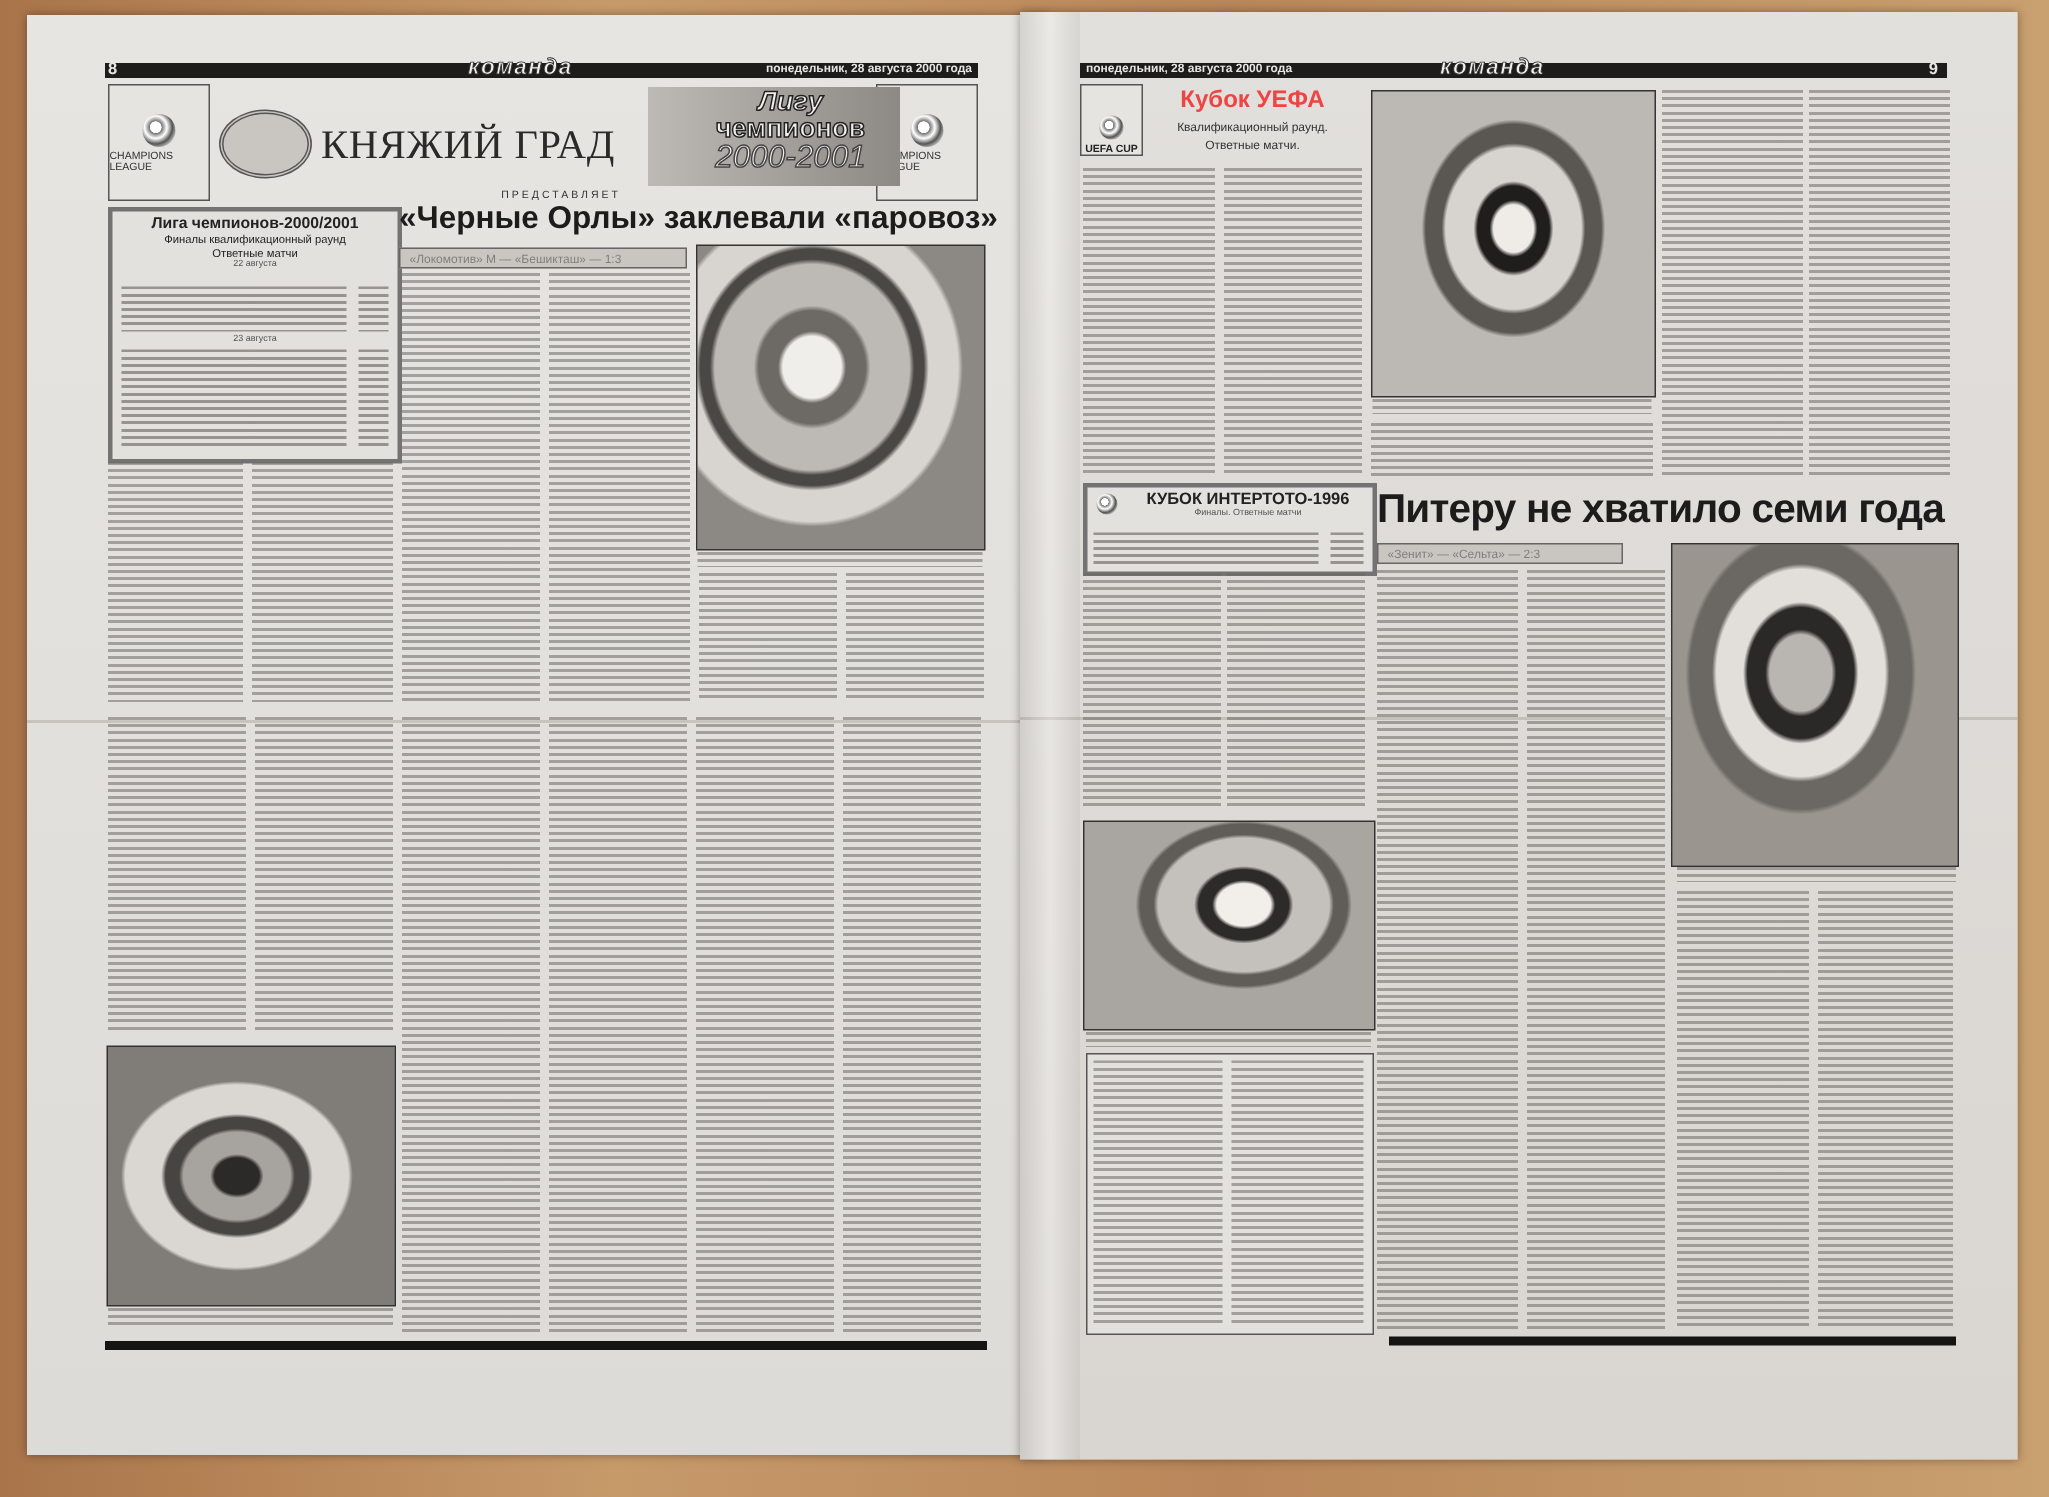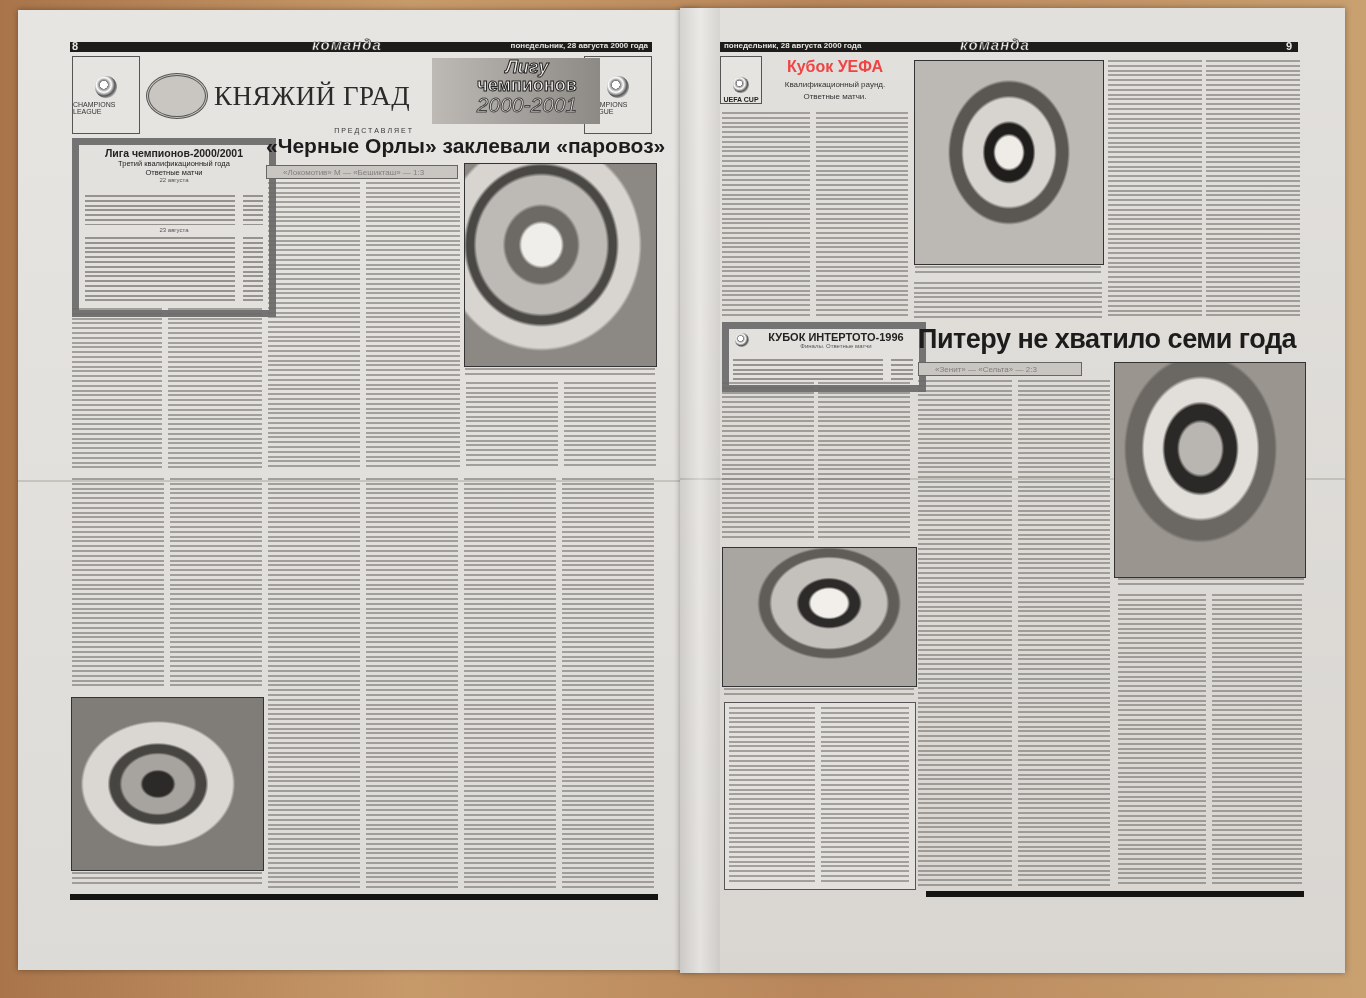--- a/index.html
+++ b/index.html
@@ -21,32 +21,32 @@
   .ball{width:22px;height:22px;border-radius:50%;background:radial-gradient(circle at 40% 40%,#fff 20%,#777 22%,#fff 40%,#555 60%,#ddd 80%);margin-bottom:3px;}
   .kg{position:absolute;display:flex;align-items:center;}
   .kg .crest{width:56px;height:40px;border-radius:50%;border:3px double #555;background:#c9c6c1;margin-right:6px;}
   .kg .name{font-family:"Liberation Serif",serif;font-size:27px;color:#2a2a2a;letter-spacing:0.5px;}
   .kg .sub{position:absolute;right:2px;bottom:-12px;font-size:7px;letter-spacing:2px;color:#333;}
   .ligu{position:absolute;background:linear-gradient(90deg,#bdbab6,#8d8a86);text-align:center;color:#222;padding-left:22px;}
   .ligu .l1{font-weight:bold;font-size:18px;font-style:italic;line-height:18px;color:#f1efeb;-webkit-text-stroke:1px #222;}
   .ligu .l2{font-weight:bold;font-size:18px;line-height:18px;color:#f1efeb;-webkit-text-stroke:1px #222;}
   .ligu .l3{font-size:21px;line-height:22px;font-style:italic;color:#f3f1ed;-webkit-text-stroke:1px #444;}
   .headline{position:absolute;font-weight:bold;color:#1c1c1c;white-space:nowrap;font-family:"Liberation Sans",sans-serif;transform-origin:left top;}
-  .scorebar{position:absolute;height:14px;background:#c9c6c2;border:1px solid #666;font-size:9px;color:#444;display:flex;align-items:center;padding-left:16px;box-sizing:border-box;}
+  .scorebar{position:absolute;height:14px;background:#c9c6c2;border:1px solid #666;font-size:9px;color:#444;display:flex;align-items:center;padding-left:6px;box-sizing:border-box;}
   .photo{position:absolute;border:1px solid #333;overflow:hidden;}
   .photo.p1{background:radial-gradient(ellipse at 40% 40%,#f0eeea 0 12%,#6d6a66 14% 22%,#bdbab5 24% 40%,#4a4845 42% 46%,#d8d5d0 48% 60%,#8c8984 62%),linear-gradient(#999,#ccc);}
   .photo.p2{background:radial-gradient(ellipse at 45% 50%,#2b2a28 0 10%,#a7a39e 12% 24%,#474542 26% 32%,#dad7d2 34% 50%,#807c77 52%),linear-gradient(#aaa,#777);}
   .photo.p3{background:radial-gradient(ellipse at 50% 45%,#efece8 0 10%,#1f1e1d 12% 18%,#d7d4cf 20% 34%,#5a5753 36% 44%,#bcb8b3 46%),linear-gradient(#999,#bbb);}
   .photo.p4{background:radial-gradient(ellipse at 55% 40%,#f2efeb 0 12%,#2c2b29 14% 20%,#c4c0bb 22% 38%,#605d59 40% 46%,#a9a5a0 48%),linear-gradient(#a0a0a0,#c8c8c8);}
   .photo.p5{background:radial-gradient(ellipse at 45% 40%,#b9b5b0 0 14%,#2a2927 16% 24%,#e2dfda 26% 38%,#6b6864 40% 50%,#9a968f 52%),linear-gradient(#888,#aaa);}
   .caption{position:absolute;font-size:6px;color:#444;line-height:8px;}
   .col{position:absolute;background:repeating-linear-gradient(180deg,#6d6a66 0 2px,transparent 2px 4.8px);opacity:.55;}
   .col.dense{opacity:.65;}
   .rule{position:absolute;height:6px;background:#141413;}
-  .table-box{position:absolute;border:7px solid #737373;background:#e3e1dd;font-size:9px;color:#222;text-align:center;}
+  .table-box{position:absolute;border:3px solid #737373;background:#e3e1dd;font-size:9px;color:#222;text-align:center;}
   .table-box .t1{font-weight:bold;font-size:10.5px;margin-top:2px;}
   .table-box .t2,.table-box .t3{font-size:7.5px;}
   .table-box .t4{font-size:6px;color:#555;}
   .uefa{position:absolute;border:1px solid #555;background:#e6e4e0;display:flex;flex-direction:column;align-items:center;justify-content:flex-end;font-size:8px;font-weight:bold;color:#222;}
   .uefa-title{position:absolute;font-weight:bold;color:#ef4444;font-size:16px;text-align:center;}
   .uefa-sub{position:absolute;font-size:8px;color:#333;text-align:center;}
 </style>
 </head>
 <body>
 
@@ -80,21 +80,21 @@
 </div>
 
 <div class="ligu" style="left:432px;top:58px;width:146px;height:66px;">
   <div class="l1">Лигу</div>
   <div class="l2">чемпионов</div>
   <div class="l3">2000-2001</div>
 </div>
 
 <div class="table-box" style="left:72px;top:138px;width:190px;height:165px;">
   <div class="t1">Лига чемпионов-2000/2001</div>
-  <div class="t2">Третий квалификационный года</div>
+  <div class="t2">Финалы квалификационный раунд</div>
   <div class="t3">Ответные матчи</div>
   <div class="t4">22 августа</div>
   <div class="col dense" style="left:6px;top:50px;width:150px;height:30px;"></div>
   <div class="col dense" style="left:164px;top:50px;width:20px;height:30px;"></div>
   <div class="t4" style="position:absolute;top:82px;left:0;right:0;">23 августа</div>
   <div class="col dense" style="left:6px;top:92px;width:150px;height:66px;"></div>
   <div class="col dense" style="left:164px;top:92px;width:20px;height:66px;"></div>
 </div>
 
 <div class="headline" style="left:266px;top:134px;font-size:21px;">«Черные Орлы» заклевали «паровоз»</div>

